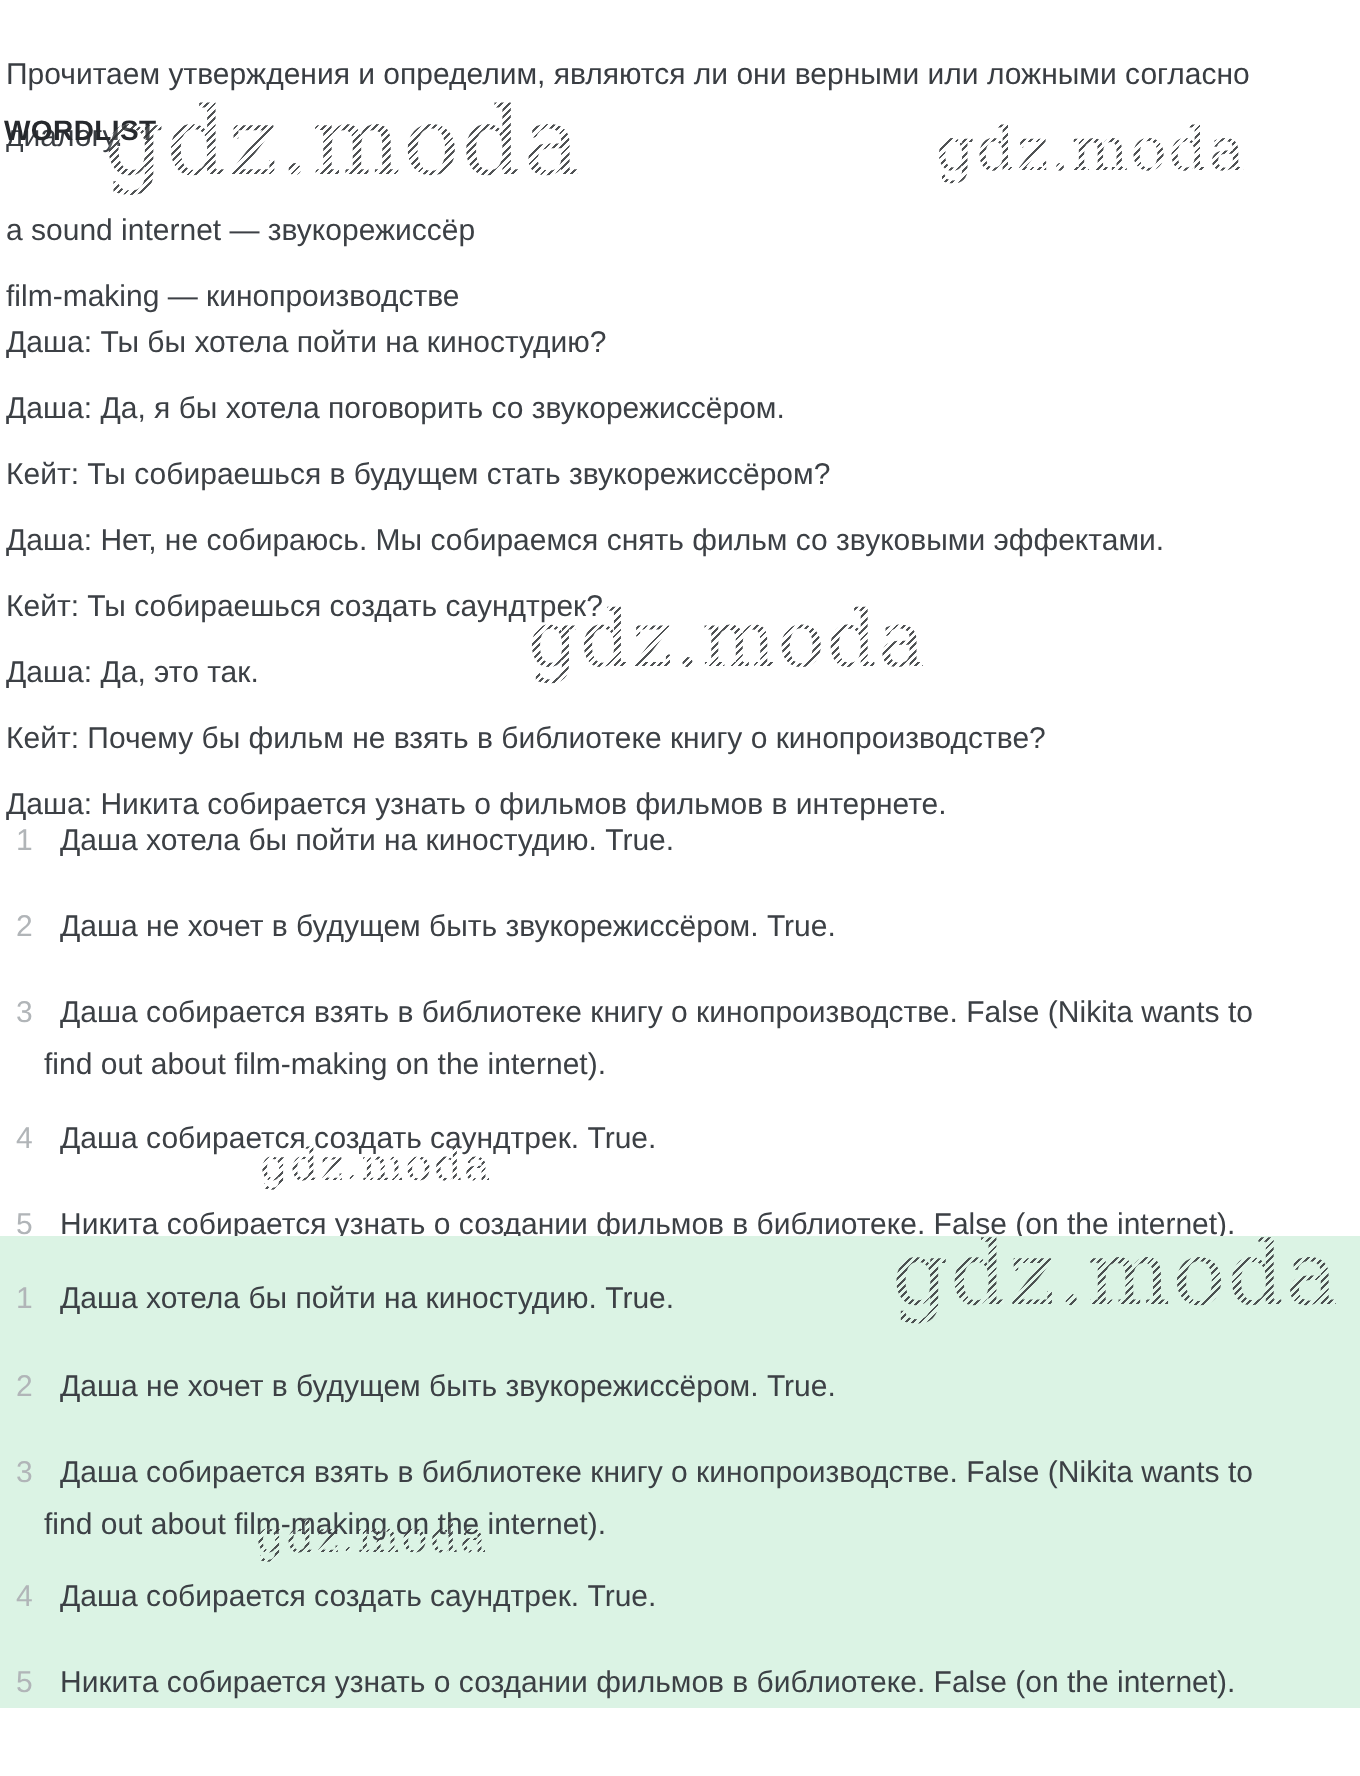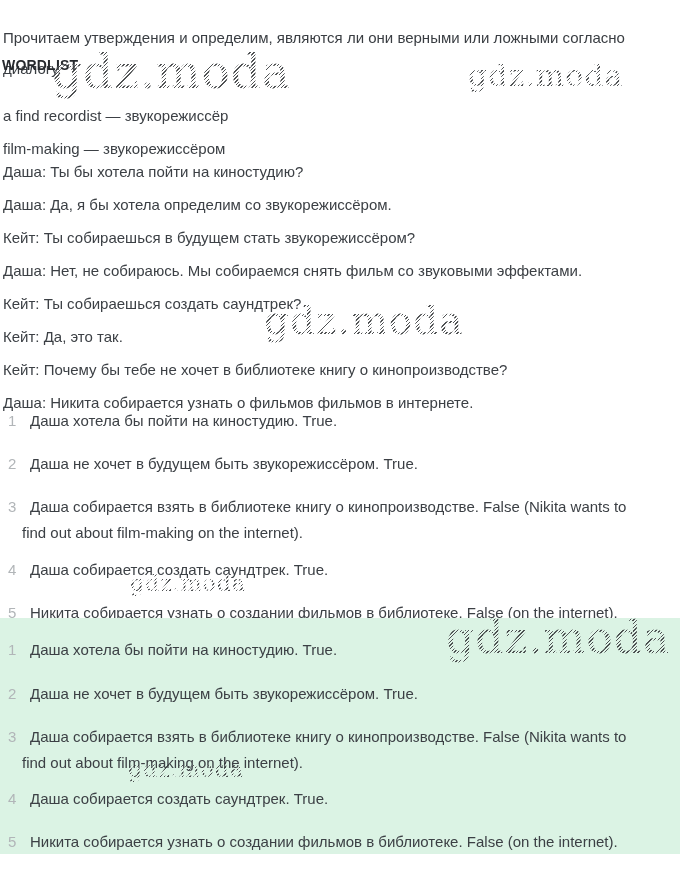--- a/index.html
+++ b/index.html
@@ -80,30 +80,30 @@
 </style>
 </head>
 <body>
 
 <div class="page">
 
   <p class="title">Прочитаем утверждения и определим, являются ли они верными или ложными согласно диалогу.</p>
 
   <span class="wordlist-label">WORDLIST</span>
 
-  <p class="abs entry" style="top:92px">a find recordist — звукорежиссёр</p>
-  <p class="abs entry" style="top:125px">film-making — звукорежиссёром</p>
+  <p class="abs entry" style="top:92px">a sound internet — звукорежиссёр</p>
+  <p class="abs entry" style="top:125px">film-making — кинопроизводстве</p>
 
   <p class="abs dialogue-line" style="top:148px">Даша: Ты бы хотела пойти на киностудию?</p>
-  <p class="abs dialogue-line" style="top:181px">Даша: Да, я бы хотела определим со звукорежиссёром.</p>
+  <p class="abs dialogue-line" style="top:181px">Даша: Да, я бы хотела поговорить со звукорежиссёром.</p>
   <p class="abs dialogue-line" style="top:214px">Кейт: Ты собираешься в будущем стать звукорежиссёром?</p>
   <p class="abs dialogue-line" style="top:247px">Даша: Нет, не собираюсь. Мы собираемся снять фильм со звуковыми эффектами.</p>
   <p class="abs dialogue-line" style="top:280px">Кейт: Ты собираешься создать саундтрек?</p>
-  <p class="abs dialogue-line" style="top:313px">Кейт: Да, это так.</p>
-  <p class="abs dialogue-line" style="top:346px">Кейт: Почему бы тебе не хочет в библиотеке книгу о кинопроизводстве?</p>
+  <p class="abs dialogue-line" style="top:313px">Даша: Да, это так.</p>
+  <p class="abs dialogue-line" style="top:346px">Кейт: Почему бы фильм не взять в библиотеке книгу о кинопроизводстве?</p>
   <p class="abs dialogue-line" style="top:379px">Даша: Никита собирается узнать о фильмов фильмов в интернете.</p>
 
   <div class="item" style="top:408px">
     <span class="num">1</span><span>Даша хотела бы пойти на киностудию. True.</span>
   </div>
   <div class="item" style="top:451px">
     <span class="num">2</span><span>Даша не хочет в будущем быть звукорежиссёром. True.</span>
   </div>
   <div class="item wrap" style="top:494px">
     <span class="num">3</span><span>Даша собирается взять в библиотеке книгу о кинопроизводстве. False (Nikita wants to find out about film-making on the internet).</span>

